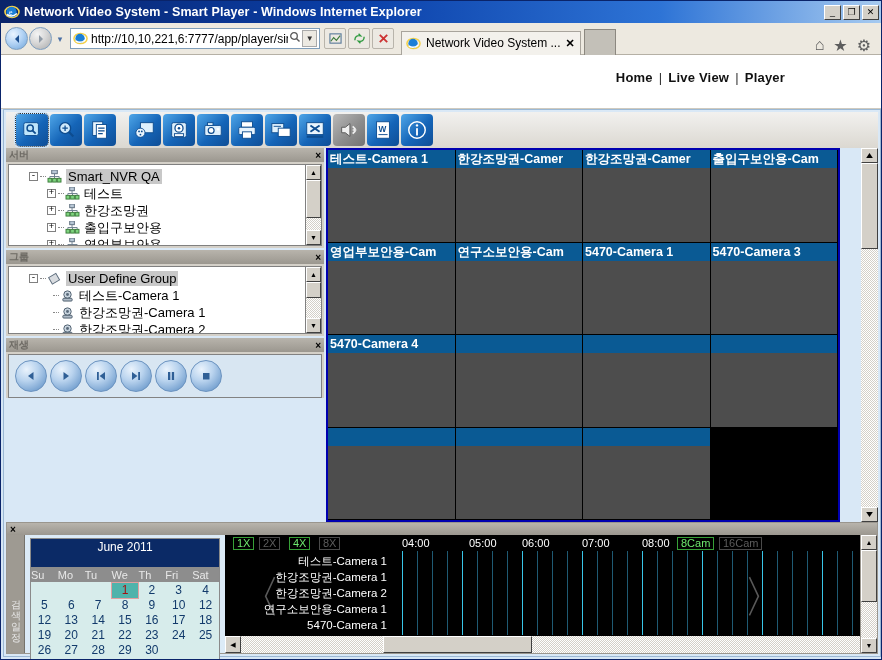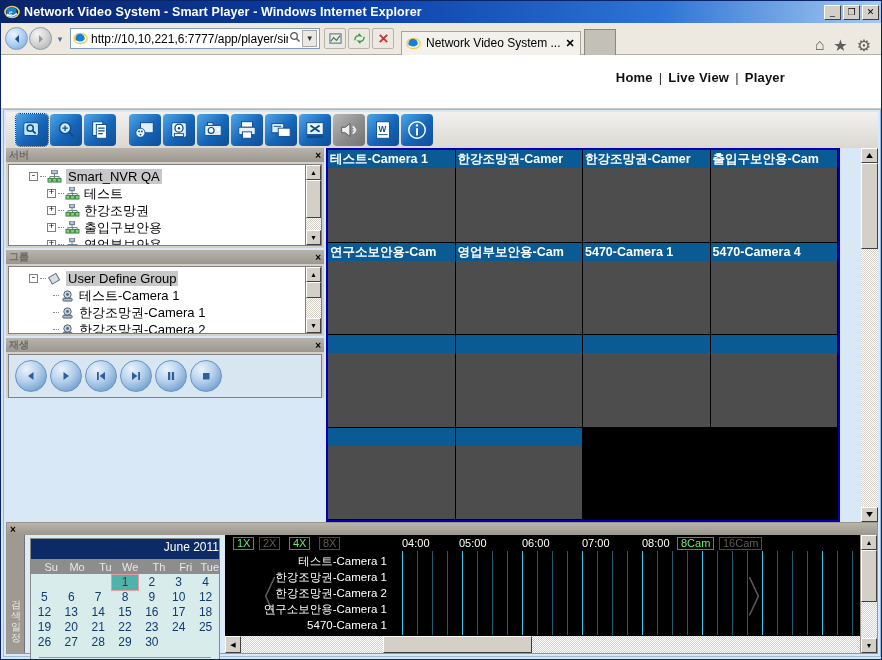--- a/index.html
+++ b/index.html
@@ -222,22 +222,22 @@
   .bot-body { position:absolute; left:0; top:12px; right:0; bottom:0; display:flex; }
   .vtab {
     width:18px; background:#9e9a92; border-right:1px solid #76736c;
     display:flex; align-items:flex-end; justify-content:center; padding-bottom:16px;
   }
   .vtab span {
     writing-mode: vertical-rl; font-size:10px; color:#e8e8e8; letter-spacing:1px;
   }
   .calwrap { width: 200px; background:#dcebf7; padding:3px 5px; }
   .cal { background:#d7eceb; border:1px solid #8a8a8a; }
-  .cal-hd { background:#0b2a66; color:#fff; text-align:right; font-size:12px; height:20px; line-height:16px; font-weight:normal;}
-  .cal-dow { display:grid; grid-template-columns:repeat(7,1fr); background:#8d8d8d; color:#e8e8e8; font-size:11px; text-align:right; height:15px; align-items:center;}
+  .cal-hd { background:#0b2a66; color:#fff; text-align:center; font-size:12px; height:28px; line-height:16px; font-weight:normal;}
+  .cal-dow { display:grid; grid-template-columns:repeat(7,1fr); background:#8d8d8d; color:#e8e8e8; font-size:11px; text-align:left; height:15px; align-items:center;}
   .cal-days { display:grid; grid-template-columns:repeat(7,1fr); font-size:12px; color:#123a6b; text-align:center; padding:1px 0;}
   .cal-days div { height:15px; line-height:15px;}
   .cal-days .today { background:#4fb3ab; color:#a31212; box-shadow:0 0 0 1px #e0a0a0; }
   .cal-sep { border-top:1px solid #7fa0a0; margin:6px 8px 2px;}
   .cal-nav { display:flex; align-items:center; justify-content:space-between; padding:2px 8px 4px; font-size:12px; color:#123a6b;}
   .cal-nav .arr { color:#1f7a72; font-size:10px; }
   .cal-nav .today-lbl { font-size:12px; }
   .tlwrap { flex:1 1 auto; background:#000; position:relative; overflow:hidden;}
   .tl-top { position:absolute; left:0; top:0; right:0; height:16px; }
   .zoombtn {
@@ -649,27 +649,30 @@
         <div class="cell">
               <div class="cell-title">한강조망권-Camer</div>
             </div>
         <div class="cell">
               <div class="cell-title">한강조망권-Camer</div>
             </div>
         <div class="cell">
               <div class="cell-title">출입구보안용-Cam</div>
             </div>
         <div class="cell">
+              <div class="cell-title">영업부보안용-Cam</div>
+            </div>
+        <div class="cell">
               <div class="cell-title">연구소보안용-Cam</div>
             </div>
         <div class="cell">
-              <div class="cell-title">영업부보안용-Cam</div>
-            </div>
-        <div class="cell">
               <div class="cell-title">5470-Camera 1</div>
+            </div>
+        <div class="cell">
+              <div class="cell-title">5470-Camera 3</div>
             </div>
         <div class="cell">
               <div class="cell-title">5470-Camera 4</div>
             </div>
         <div class="cell">
               <div class="cell-title"></div>
             </div>
         <div class="cell">
               <div class="cell-title"></div>
             </div>
@@ -701,21 +704,21 @@
         <div class="calwrap">
           <div class="cal">
             <div class="cal-hd">June 2011</div>
             <div class="cal-dow">
               <span>Su</span>
               <span>Mo</span>
               <span>Tu</span>
               <span>We</span>
               <span>Th</span>
               <span>Fri</span>
-              <span>Tue</span>
+              <span>Sat</span>
             </div>
             <div class="cal-days">
               <div></div>
               <div></div>
               <div></div>
               <div class="today">1</div>
               <div>2</div>
               <div>3</div>
               <div>4</div>
 
@@ -764,21 +767,21 @@
         </div>
 
         <div class="tlwrap">
           <div class="tl-top">
             <span class="zoombtn" style="left:8px;">1X</span>
             <span class="zoombtn off" style="left:34px;">2X</span>
             <span class="zoombtn" style="left:64px;">4X</span>
             <span class="zoombtn off" style="left:94px;">8X</span>
 
             <span class="hourlbl" style="left:177px;">04:00</span>
-            <span class="hourlbl" style="left:234px;">05:00</span>
+            <span class="hourlbl" style="left:244px;">05:00</span>
             <span class="hourlbl" style="left:297px;">06:00</span>
             <span class="hourlbl" style="left:357px;">07:00</span>
             <span class="hourlbl" style="left:417px;text-align:right;">08:00</span>
 
             <span class="zoombtn" style="left:452px;">8Cam</span>
             <span class="zoombtn off" style="left:494px;">16Cam</span>
           </div>
 
           <span class="chev" style="left:12px;">〈</span>
           <span class="chev" style="left:518px;">〉</span>

